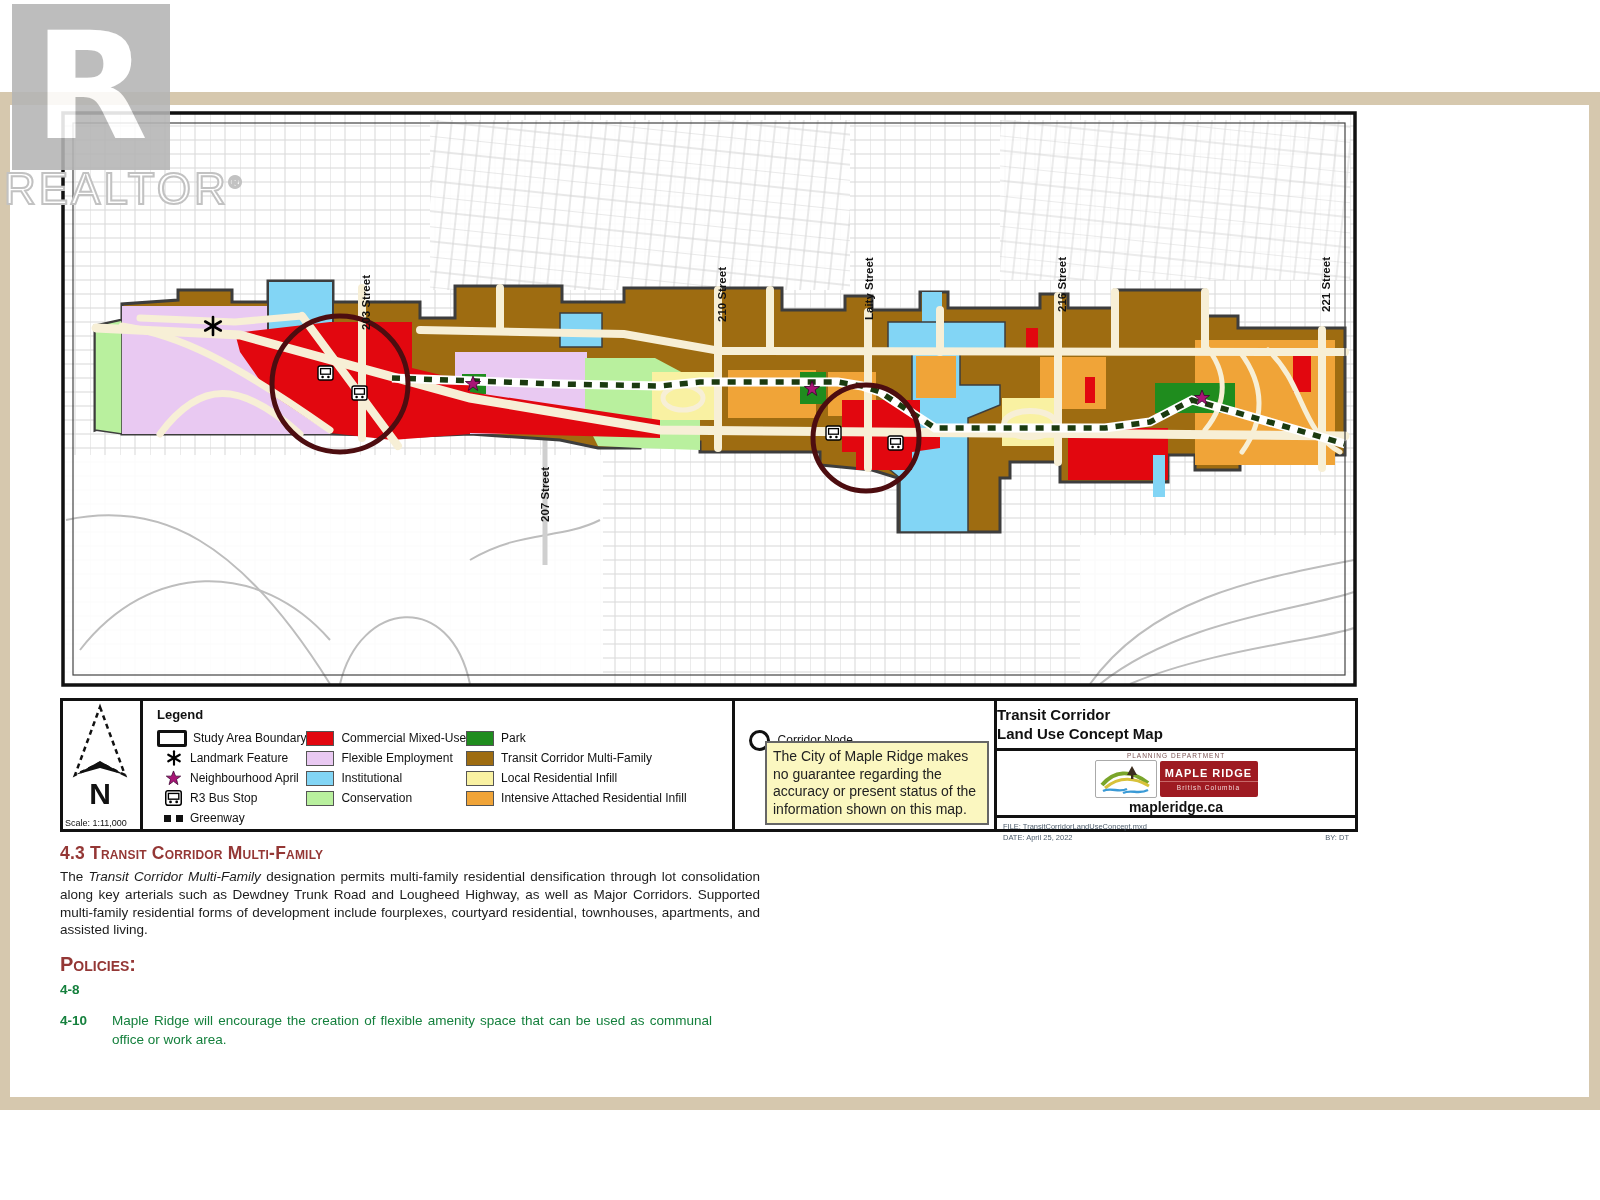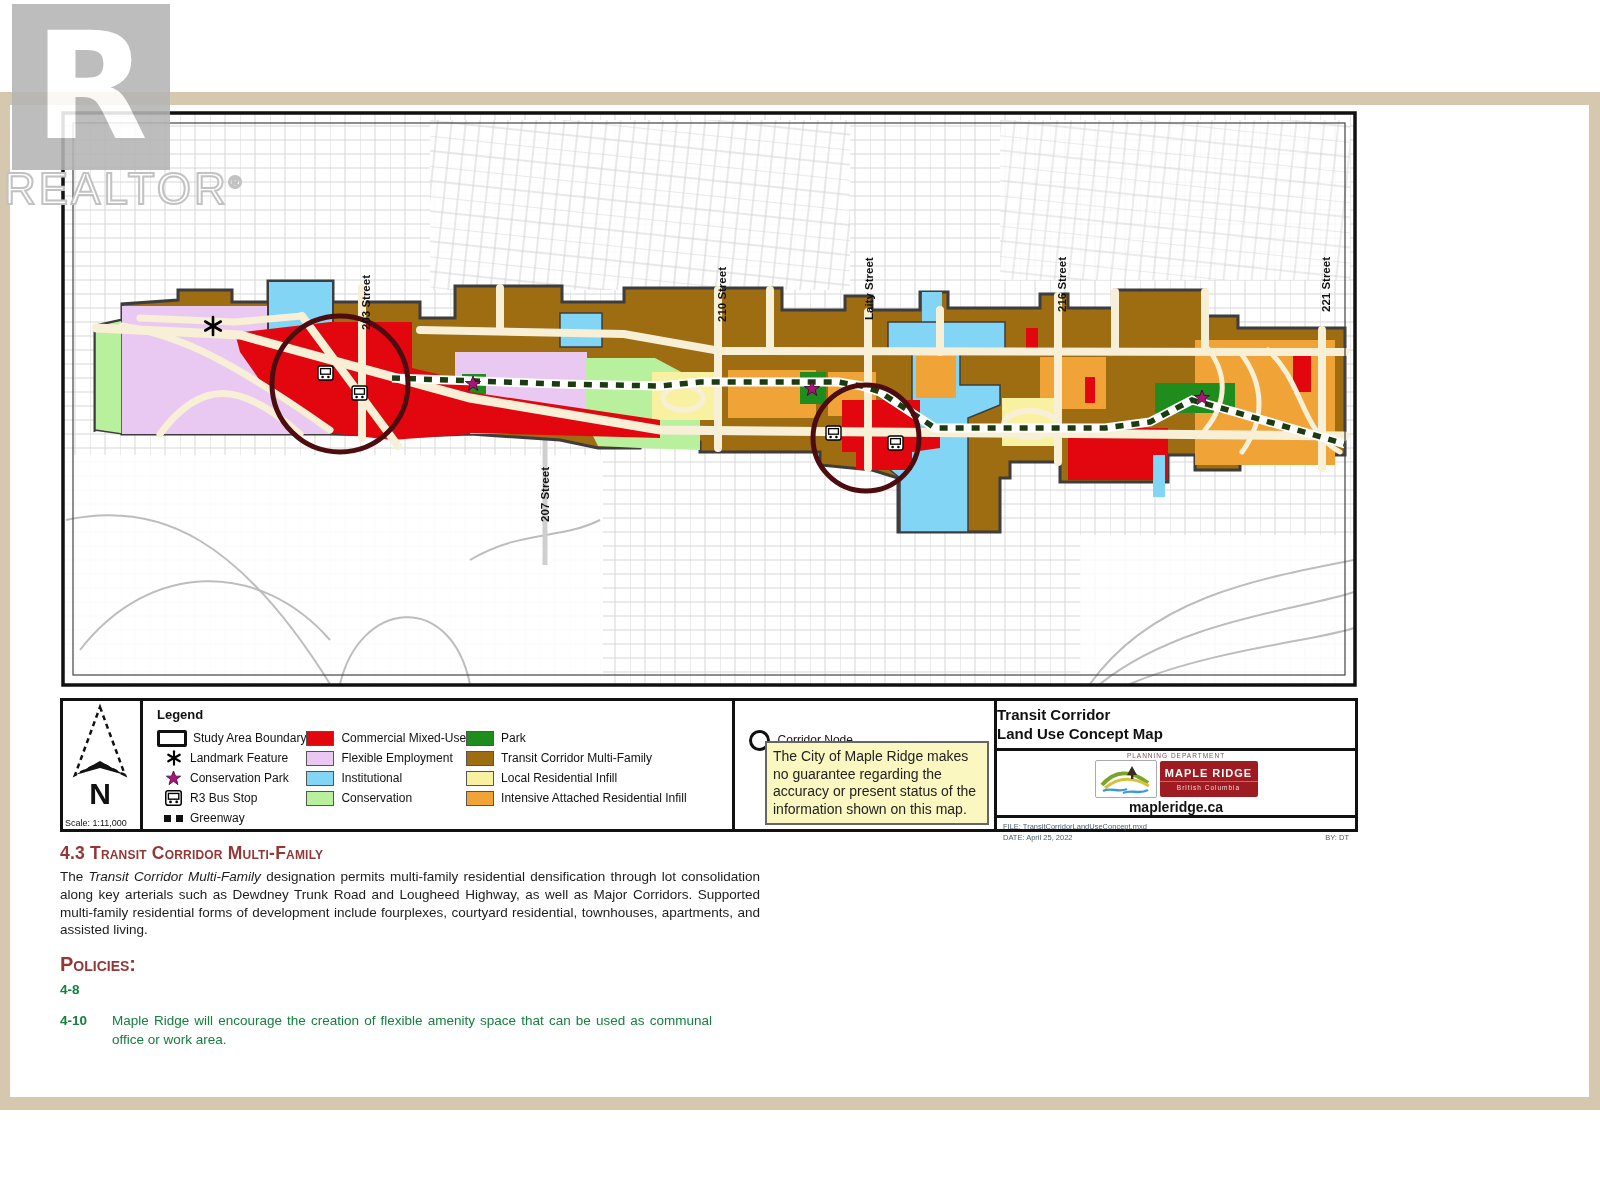--- a/index.html
+++ b/index.html
@@ -237,21 +237,21 @@
                 </svg>
           </span>
           <span>Landmark Feature</span>
         </div>
         <div class="lrow">
           <span class="symcell">
             <svg width="17" height="17" viewBox="-9 -9 18 18">
                   <path d="M0,-8 L2.2,-2.5 L7.6,-2.5 L3.2,0.9 L4.7,6.5 L0,3 L-4.7,6.5 L-3.2,0.9 L-7.6,-2.5 L-2.2,-2.5 Z" fill="#a81576" stroke="#3a0030" stroke-width="0.8"></path>
                 </svg>
           </span>
-          <span>Conservation Park</span>
+          <span>Neighbourhood April</span>
         </div>
         <div class="lrow">
           <span class="symcell">
             <svg width="17" height="16" viewBox="0 0 16 15">
                   <rect x="0.7" y="0.7" width="14.6" height="13.6" rx="2" fill="#fff" stroke="#000" stroke-width="1.4"></rect>
                   <rect x="3.2" y="3.2" width="9.8" height="5.4" fill="none" stroke="#000" stroke-width="1.3"></rect>
                   <circle cx="5.2" cy="11.2" r="1.3"></circle>
                   <circle cx="11" cy="11.2" r="1.3"></circle>
                 </svg>
           </span>

